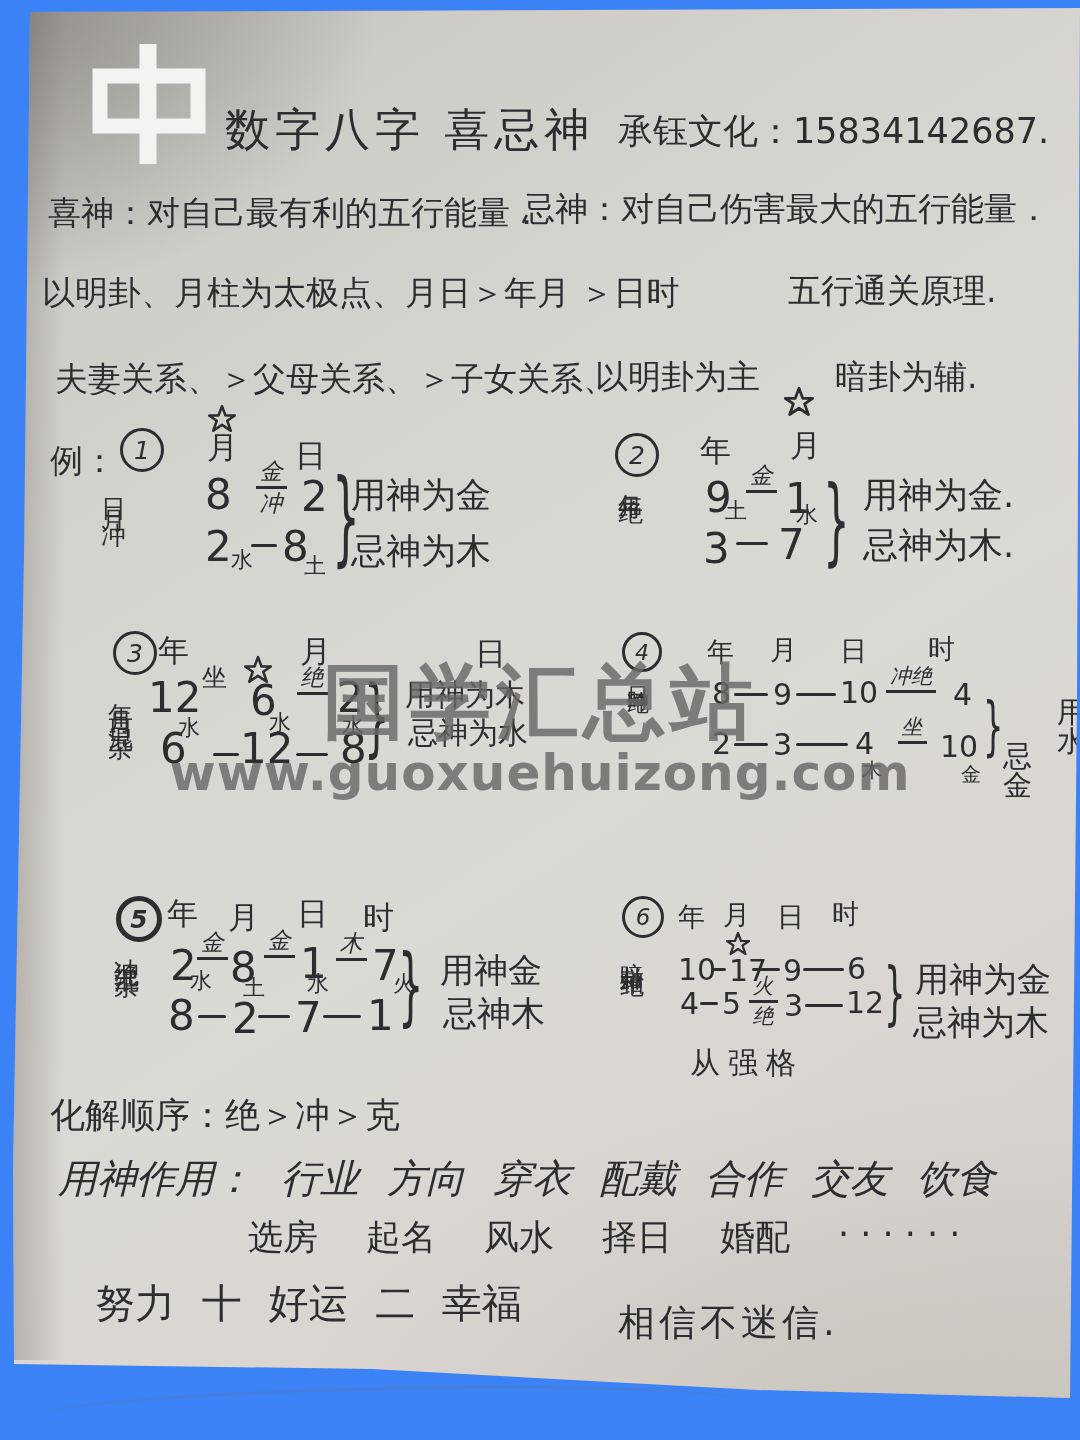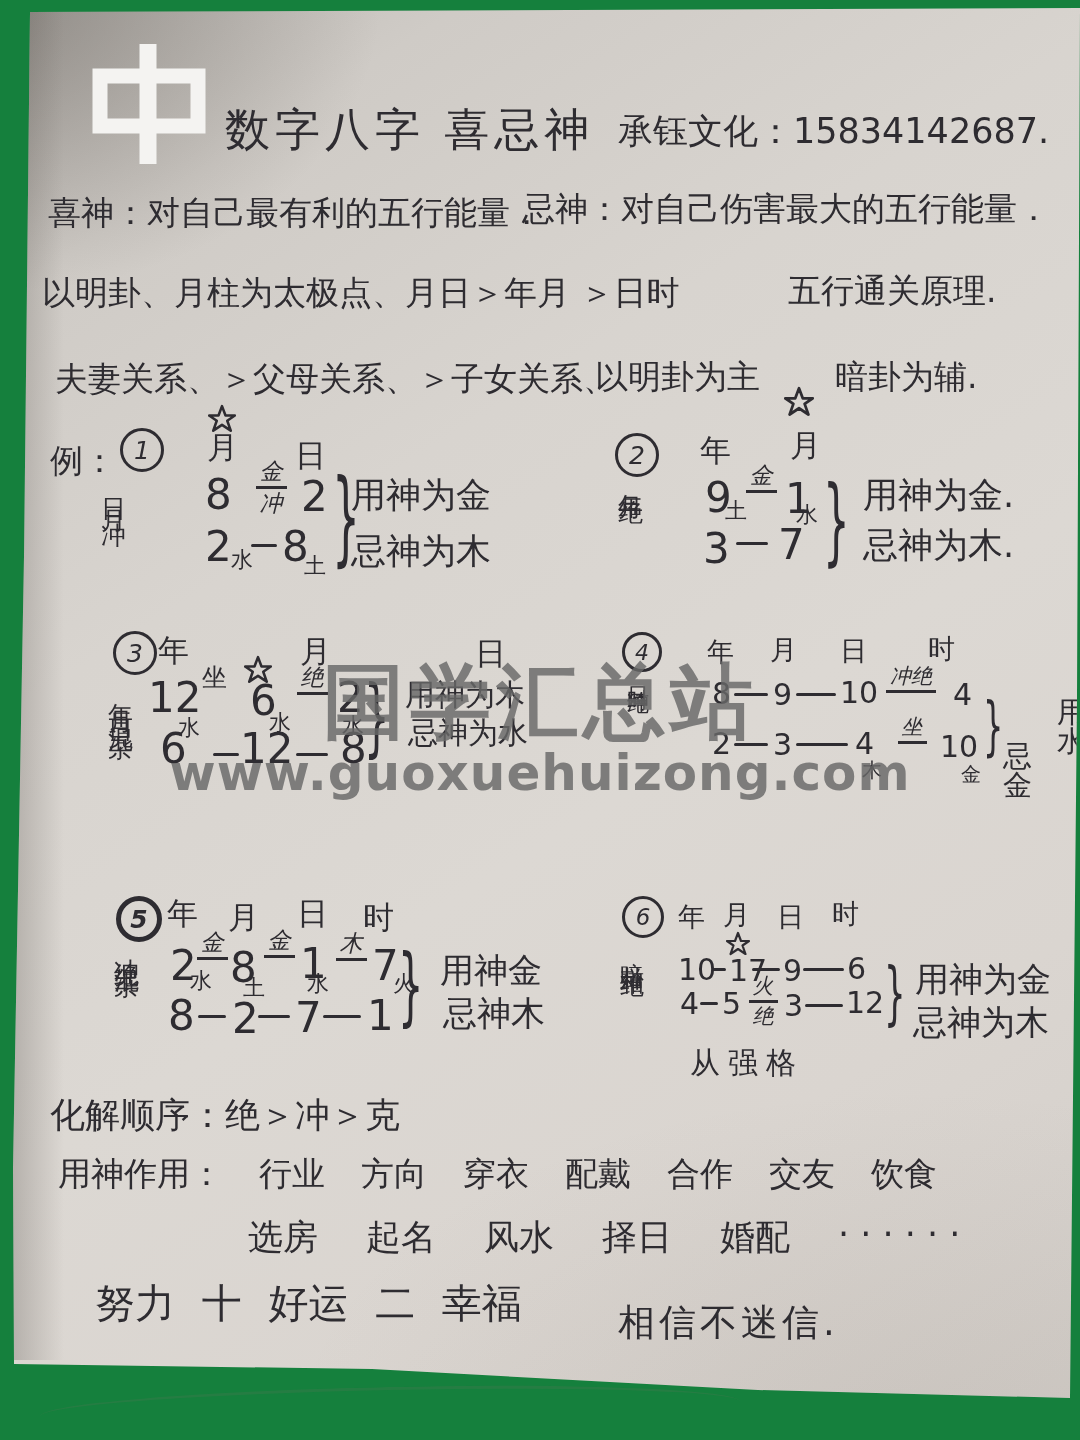--- a/index.html
+++ b/index.html
@@ -1,18 +1,18 @@
 <!DOCTYPE html>
 <html><head>
 <meta charset="utf-8">
 <style>
   :root{ --ink:#2e2c31; }
   html,body{margin:0;padding:0;}
   body{width:1080px;height:1440px;background:#141110;font-family:"DejaVu Sans",sans-serif;}
-  #root{position:relative;width:1080px;height:1440px;overflow:hidden;background:#15803d;}
+  #root{position:relative;width:1080px;height:1440px;overflow:hidden;background:#3b82f6;}
   .table-edge{position:absolute;left:40px;bottom:6px;width:700px;height:44px;
     border-top:3px solid rgba(125,112,100,.16);border-radius:50%/22px;transform:rotate(-1.2deg);}
   .paper{position:absolute;inset:0;color:var(--ink);
     background:
       radial-gradient(ellipse 560px 430px at 0% 0%, rgba(98,93,88,.5), rgba(98,93,88,0) 68%),
       radial-gradient(ellipse 900px 500px at 85% 100%, rgba(120,110,100,.12), rgba(120,110,100,0) 70%),
       linear-gradient(148deg,#bdb9b4 0%,#cfcbc6 14%,#d8d4cf 34%,#dcd8d3 56%,#dad5d0 76%,#d3cec9 100%);
     clip-path:polygon(30px 12px,1080px 8px,1077px 700px,1070px 1398px,758px 1390px,372px 1369px,14px 1364px,13px 1168px,24px 556px);}
   .shade-left{position:absolute;left:0;top:0;bottom:80px;width:64px;
     background:linear-gradient(90deg,rgba(80,74,68,.34),rgba(80,74,68,0));}
@@ -259,21 +259,21 @@
       <span class="dl" style="left:193px;top:126px;width:38px;"></span>
       <span class="n sm" style="left:234px;top:110px;">12</span>
       <span class="br" style="left:272px;top:80px;font-size:34px;transform:scaleY(2.05);">}</span>
       <span class="res" style="left:303px;top:84px;font-size:34px;">用神为金</span>
       <span class="res" style="left:301px;top:127px;font-size:34px;">忌神为木</span>
       <span class="res" style="left:78px;top:170px;font-size:30px;letter-spacing:8px;">从强格</span>
     </div>
 
     <span class="abs" style="left:50px;top:1094px;font-size:35px;">化解顺序：绝＞冲＞克</span>
 
-    <div class="row-flex" style="left:58px;top:1152px;gap:36px;font-size:33px;">
+    <div class="row-flex" style="left:58px;top:1152px;gap:28px;font-size:39px;font-style:italic;">
       <span>用神作用：</span>
       <span>行业</span>
       <span>方向</span>
       <span>穿衣</span>
       <span>配戴</span>
       <span>合作</span>
       <span>交友</span>
       <span>饮食</span>
     </div>
 

